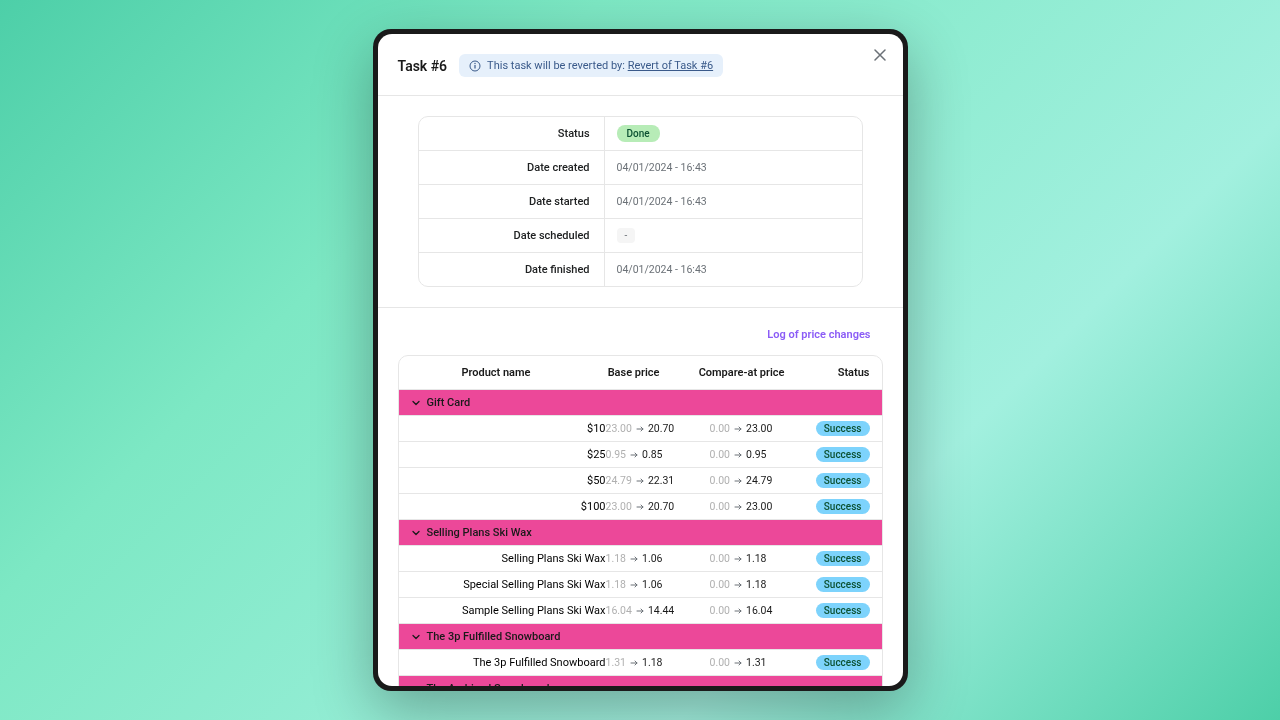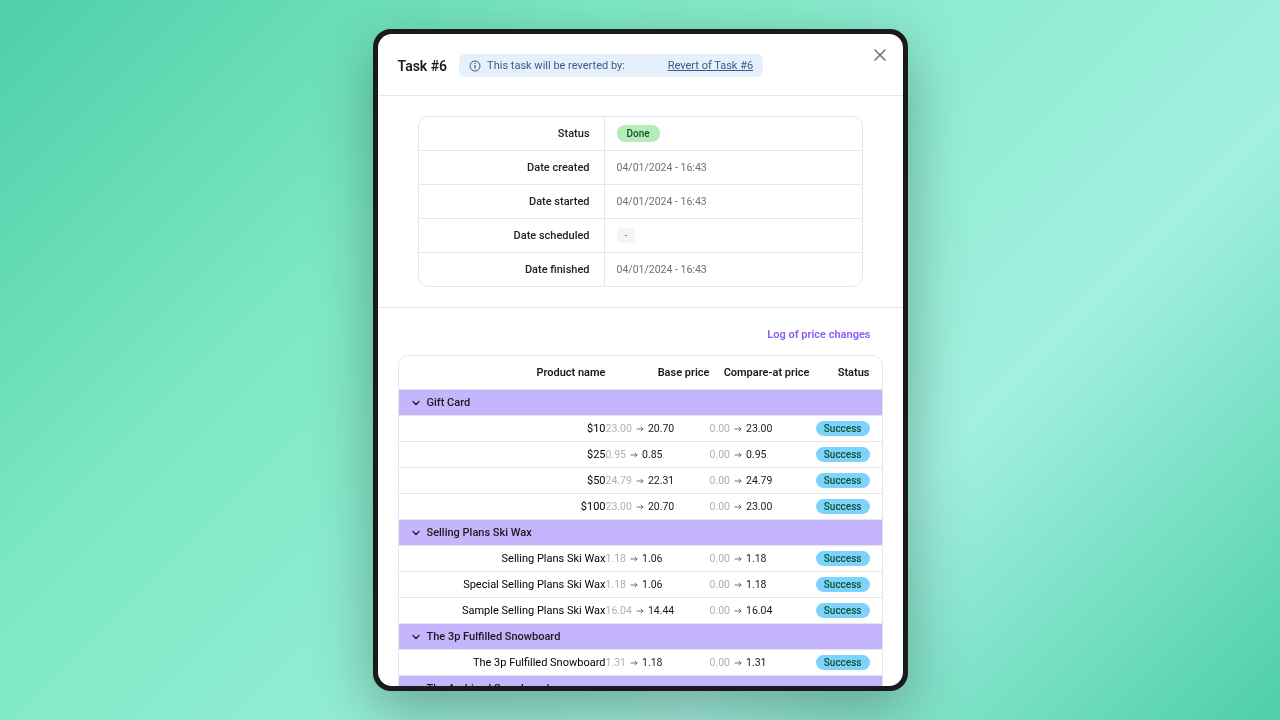--- a/index.html
+++ b/index.html
@@ -7,38 +7,38 @@
 .modal-shell { width: 535px; height: 662px; background: #1a1a1a; border-radius: 18px; padding: 5px; box-shadow: 0 20px 60px rgba(0,0,0,0.3); text-align: right; }
 .modal { width: 100%; height: 100%; background: #fff; border-radius: 14px; overflow: hidden; display: flex; flex-direction: column; position: relative; }
 .close-btn { position: absolute; top: 12px; right: 14px; width: 18px; height: 18px; cursor: pointer; color: #6b7177; display: flex; align-items: center; justify-content: center; }
 .modal-inner { width: 100%; height: 100%; overflow-y: auto; padding: 20px; }
 .modal-inner::-webkit-scrollbar { width: 8px; }
 .modal-inner::-webkit-scrollbar-track { background: #f0f0f0; }
 .modal-inner::-webkit-scrollbar-thumb { background: #c5c5c5; border-radius: 4px; }
 .header-row { display: flex; align-items: center; gap: 12px; margin-bottom: 18px; }
 .title { font-size: 14px; font-weight: 600; color: #1a1a1a; }
 .info-badge { display: inline-flex; align-items: center; gap: 6px; background: #e6f0fb; color: #3a5a8a; font-size: 11px; padding: 5px 10px; border-radius: 6px; }
-.info-badge a { color: #3a5a8a; text-decoration: underline; cursor: pointer; margin-left: 40px; }
+.info-badge a { color: #3a5a8a; text-decoration: underline; cursor: pointer; }
 .divider { border: none; border-top: 1px solid #e6e6e6; margin: 0 -20px 20px; }
 .status-card { border: 1px solid #e6e6e6; border-radius: 10px; margin: 0 20px 20px; overflow: hidden; }
 .status-row { display: flex; border-bottom: 1px solid #e6e6e6; }
 .status-row:last-child { border-bottom: none; }
 .status-label { width: 42%; padding: 10px 14px; font-size: 11px; color: #202223; font-weight: 500; border-right: 1px solid #e6e6e6; }
 .status-value { flex: 1; padding: 8px 12px; font-size: 10.5px; color: #6b7177; display: flex; align-items: center; }
 .badge-done { background: #b7ecb7; color: #0c5132; font-size: 10px; padding: 3px 10px; border-radius: 8px; font-weight: 500; }
 .badge-value { background: #f5f5f5; color: #6b7177; font-size: 10px; padding: 2px 8px; border-radius: 4px; }
 .section-title { font-size: 11px; font-weight: 600; color: #8b5cf6; margin: 20px 12px 14px; }
 .divider2 { border: none; border-top: 1px solid #e6e6e6; margin: 0 -20px; }
 .log-table { border: 1px solid #e6e6e6; border-radius: 10px; overflow: hidden; margin-top: 14px; }
-.thead { display: flex; padding: 10px 12px; font-size: 11px; font-weight: 600; color: #1a1a1a; border-bottom: 1px solid #e6e6e6; }
+.thead { display: flex; padding: 10px 12px; font-size: 11px; font-weight: 600; color: #1a1a1a; border-bottom: 1px solid #e6e6e6; gap: 25px; }
 .col-name { flex: 1; }
 .col-base { width: 104px; }
 .col-compare { width: 100px; }
 .col-status { width: 60px; }
-.group-header { background: #c4b5fd; padding: 6px 12px; display: flex; align-items: center; gap: 6px; font-size: 11px; font-weight: 500; color: #1a1a1a; border-bottom: 1px solid #e6e6e6; cursor: pointer; }
+.group-header { background: #ec4899; padding: 6px 12px; display: flex; align-items: center; gap: 6px; font-size: 11px; font-weight: 500; color: #1a1a1a; border-bottom: 1px solid #e6e6e6; cursor: pointer; }
 .chevron { width: 10px; height: 10px; }
 .data-row { display: flex; align-items: center; padding: 6px 12px 6px 32px; font-size: 11px; border-bottom: 1px solid #e6e6e6; }
 .data-row:last-child { border-bottom: none; }
 .price-cell { display: flex; align-items: center; gap: 4px; font-size: 10.5px; }
 .old-price { color: #b0b0b0; }
 .new-price { color: #1a1a1a; }
 .badge-success { background: #7dd3fc; color: #0c5132; font-size: 10px; padding: 2px 8px; border-radius: 8px; font-weight: 500; }
 </style>
 </head>
 <body>

